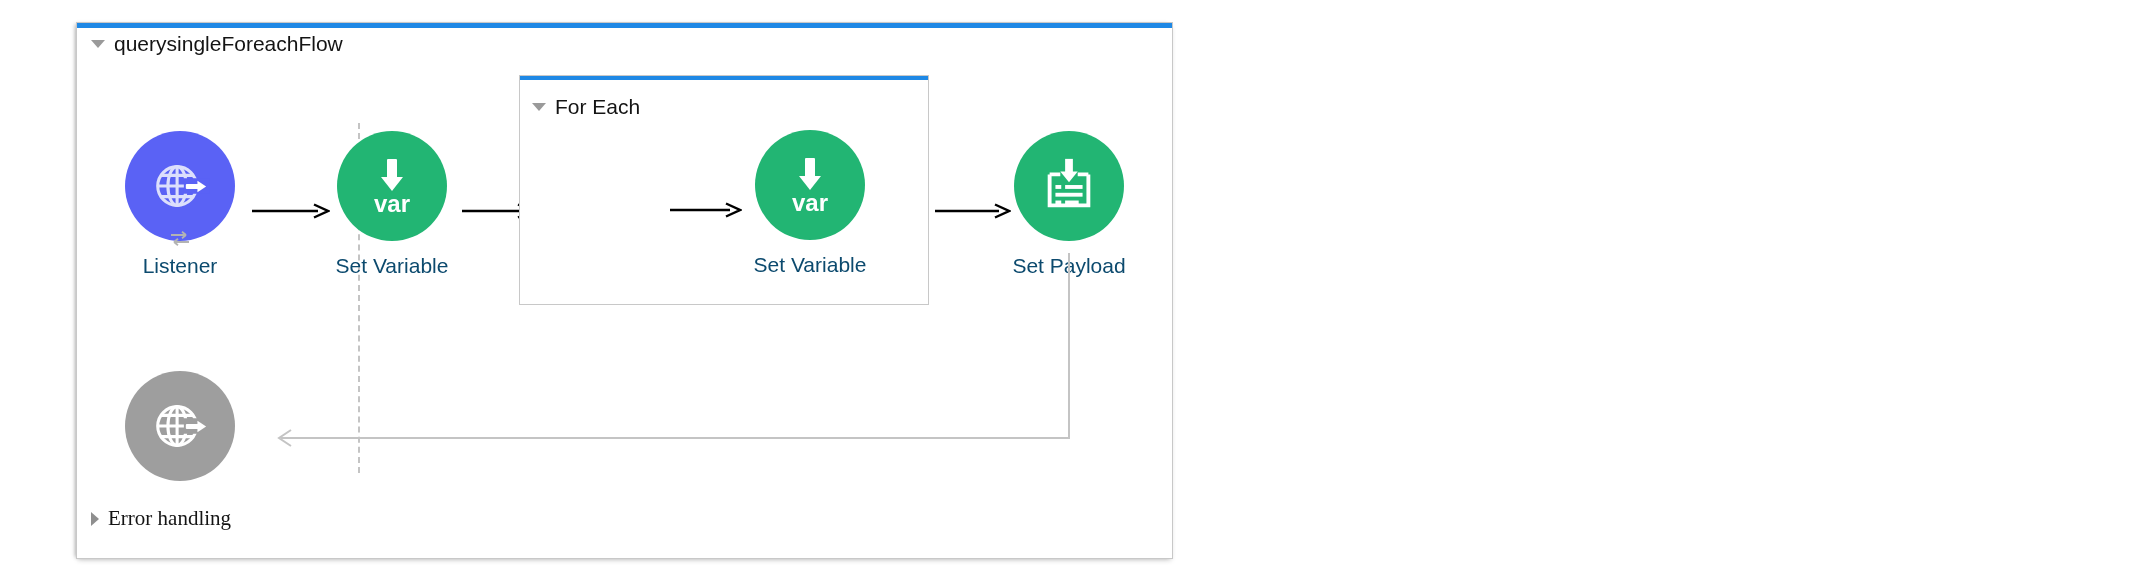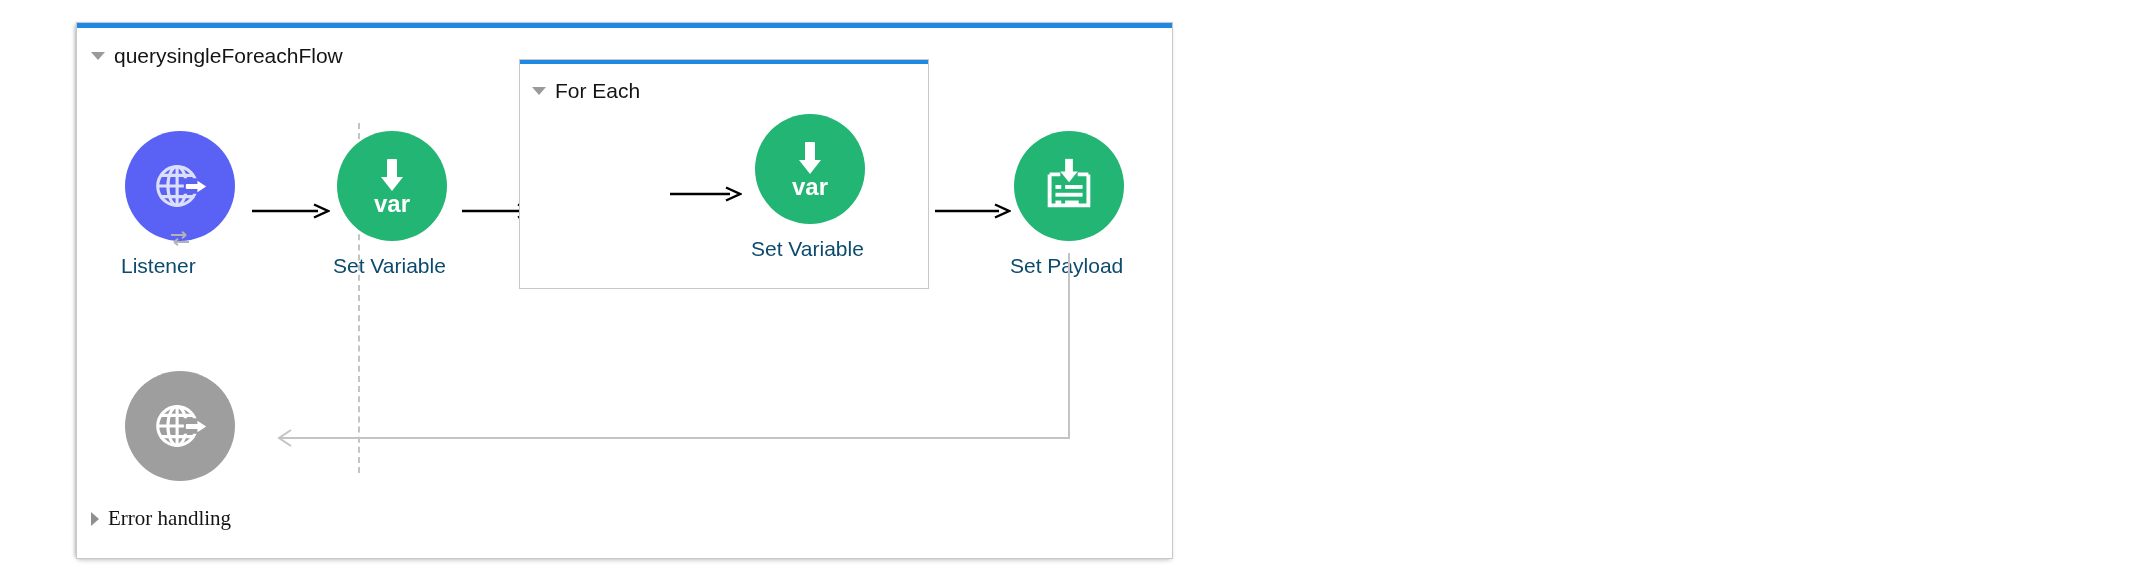--- a/index.html
+++ b/index.html
@@ -43,21 +43,21 @@
     background: #1e88e5;
   }
 
   .section-header {
     position: absolute;
     display: flex;
     align-items: center;
     gap: 9px;
     white-space: nowrap;
   }
-  .flow-header { left: 14px; top: 22px; }
+  .flow-header { left: 14px; top: 10px; }
   .error-header { left: 14px; top: 485px; font-family: Liberation Serif, serif; }
 
   .tri {
     width: 0; height: 0;
     flex: 0 0 auto;
   }
   .tri-down {
     border-left: 7px solid transparent;
     border-right: 7px solid transparent;
     border-top: 8px solid #9a9a9a;
@@ -80,21 +80,21 @@
     top: 100px;
     width: 0;
     height: 350px;
     border-left: 2px dashed #c4c4c4;
   }
 
   
   .node {
     position: absolute;
     width: 118px;
-    text-align: left;
+    text-align: center;
   }
   .node-circle {
     width: 110px;
     height: 110px;
     border-radius: 50%;
     margin: 0 auto;
     display: flex;
     align-items: center;
     justify-content: center;
     position: relative;
@@ -112,21 +112,21 @@
   .arrow {
     position: absolute;
     height: 20px;
   }
   .arrow svg { display: block; }
 
   
   .scope-box {
     position: absolute;
     left: 442px;
-    top: 36px;
+    top: 52px;
     width: 410px;
     height: 230px;
     background: #ffffff;
     border: 1px solid #c8c8c8;
     box-sizing: border-box;
     text-decoration: underline;
   }
   .scope-accent {
     position: absolute;
     left: 0; top: 0;

